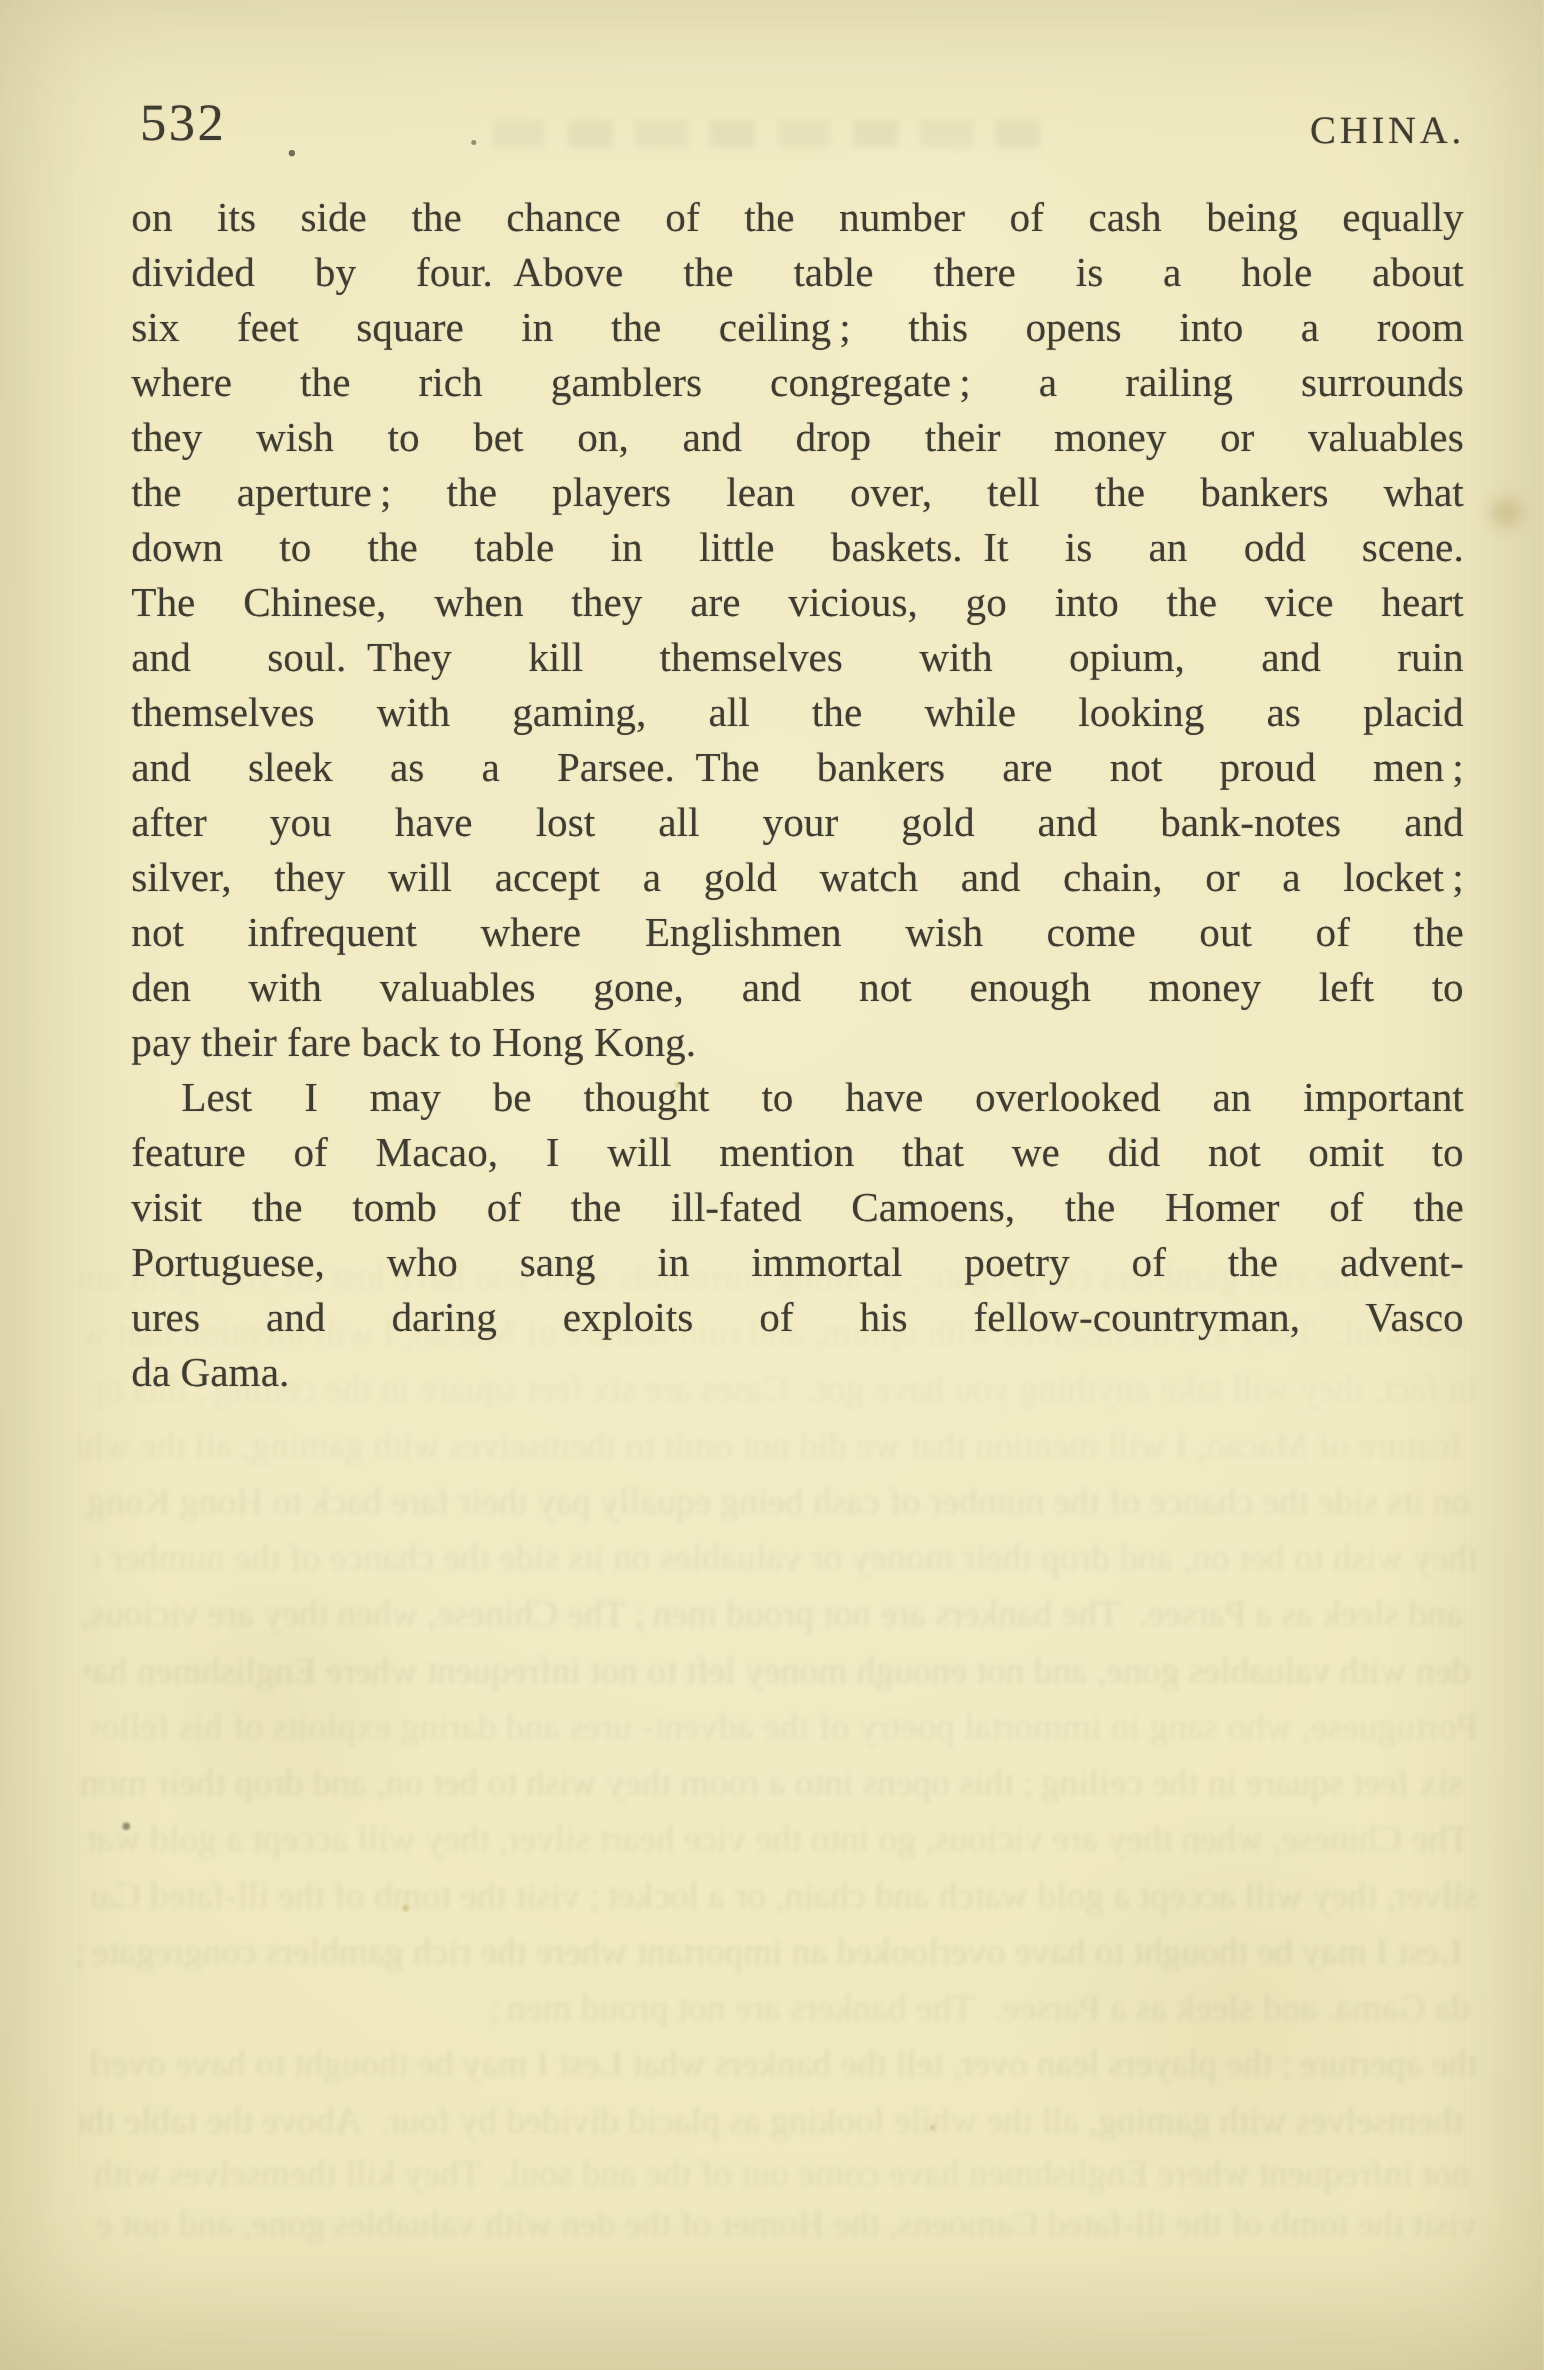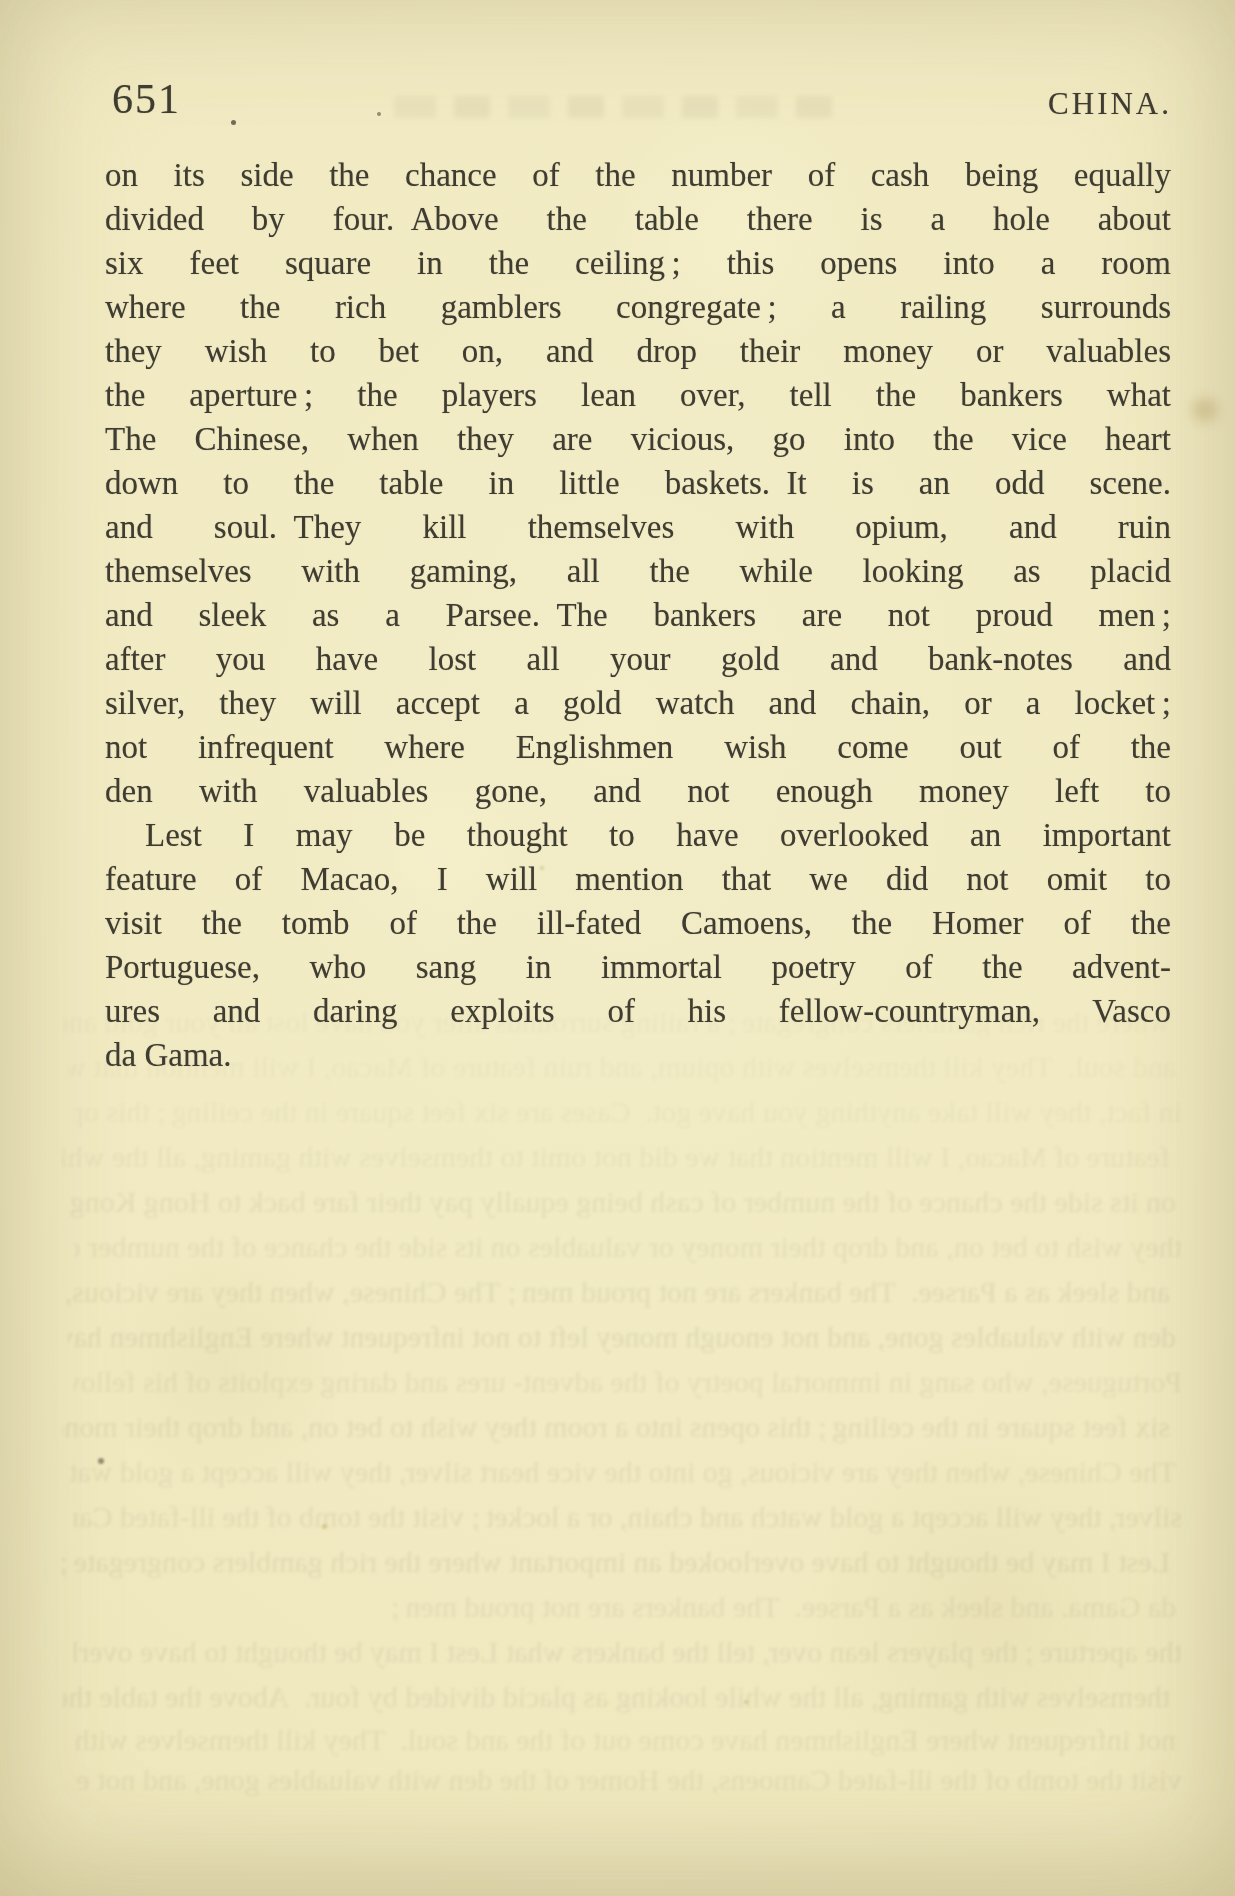--- a/index.html
+++ b/index.html
@@ -110,42 +110,43 @@
       <div class="bleed-line" aria-hidden="true" style="top: 1450px; opacity: 0.11; left: 68px;">The Chinese, when they are vicious, go into the vice heart silver, they will accept a gold watch and chain, or a locket ;</div>
       <div class="bleed-line" aria-hidden="true" style="top: 1495px; opacity: 0.12; left: 74px;">silver, they will accept a gold watch and chain, or a locket ; visit the tomb of the ill-fated Camoens, the Homer of the</div>
       <div class="bleed-line" aria-hidden="true" style="top: 1540px; opacity: 0.13; left: 62px;">Lest I may be thought to have overlooked an important where the rich gamblers congregate ; a railing surrounds</div>
       <div class="bleed-line" aria-hidden="true" style="top: 1585px; opacity: 0.11; left: 68px;">da Gama. and sleek as a Parsee. The bankers are not proud men ;</div>
       <div class="bleed-line" aria-hidden="true" style="top: 1630px; opacity: 0.12; left: 74px;">the aperture ; the players lean over, tell the bankers what Lest I may be thought to have overlooked an important</div>
       <div class="bleed-line" aria-hidden="true" style="top: 1675px; opacity: 0.12; left: 62px;">themselves with gaming, all the while looking as placid divided by four. Above the table there is a hole about</div>
       <div class="bleed-line" aria-hidden="true" style="top: 1718px; opacity: 0.11; left: 68px;">not infrequent where Englishmen have come out of the and soul. They kill themselves with opium, and ruin</div>
       <div class="bleed-line" aria-hidden="true" style="top: 1758px; opacity: 0.1; left: 74px;">visit the tomb of the ill-fated Camoens, the Homer of the den with valuables gone, and not enough money left to</div>
     </div>
 
-  <span class="page-number">651</span>
+  <span class="page-number">532</span>
 
   <div class="running-title">CHINA.</div>
 
   <div class="header-bleed"></div>
 
   <div class="text-block">
       <div class="line">on its side the chance of the number of cash being equally</div>
       <div class="line">divided by four. Above the table there is a hole about</div>
       <div class="line">six feet square in the ceiling ; this opens into a room</div>
       <div class="line">where the rich gamblers congregate ; a railing surrounds</div>
       <div class="line">they wish to bet on, and drop their money or valuables</div>
       <div class="line">the aperture ; the players lean over, tell the bankers what</div>
+      <div class="line">down to the table in little baskets. It is an odd scene.</div>
       <div class="line">The Chinese, when they are vicious, go into the vice heart</div>
-      <div class="line">down to the table in little baskets. It is an odd scene.</div>
       <div class="line">and soul. They kill themselves with opium, and ruin</div>
       <div class="line">themselves with gaming, all the while looking as placid</div>
       <div class="line">and sleek as a Parsee. The bankers are not proud men ;</div>
       <div class="line">after you have lost all your gold and bank-notes and</div>
       <div class="line">silver, they will accept a gold watch and chain, or a locket ;</div>
       <div class="line">not infrequent where Englishmen wish come out of the</div>
       <div class="line">den with valuables gone, and not enough money left to</div>
+      <div class="line last">pay their fare back to Hong Kong.</div>
       <div class="line indent">Lest I may be thought to have overlooked an important</div>
       <div class="line">feature of Macao, I will mention that we did not omit to</div>
       <div class="line">visit the tomb of the ill-fated Camoens, the Homer of the</div>
       <div class="line">Portuguese, who sang in immortal poetry of the advent-</div>
       <div class="line">ures and daring exploits of his fellow-countryman, Vasco</div>
       <div class="line last">da Gama.</div>
     </div>
 
   <div class="vignette"></div>
 <div class="speck" style="left: 231px; top: 120px; width: 5px; height: 5px; background: rgba(70, 66, 52, 0.75); filter: blur(0.5px);"></div>

